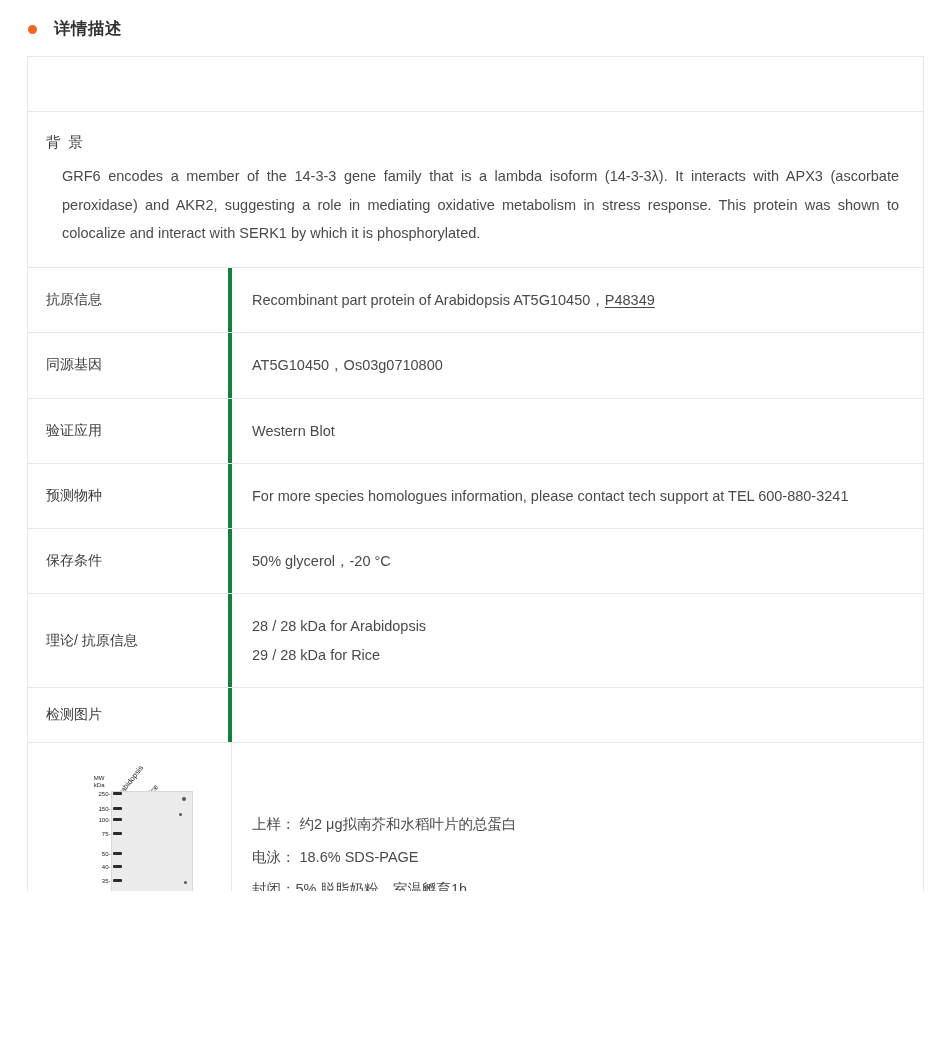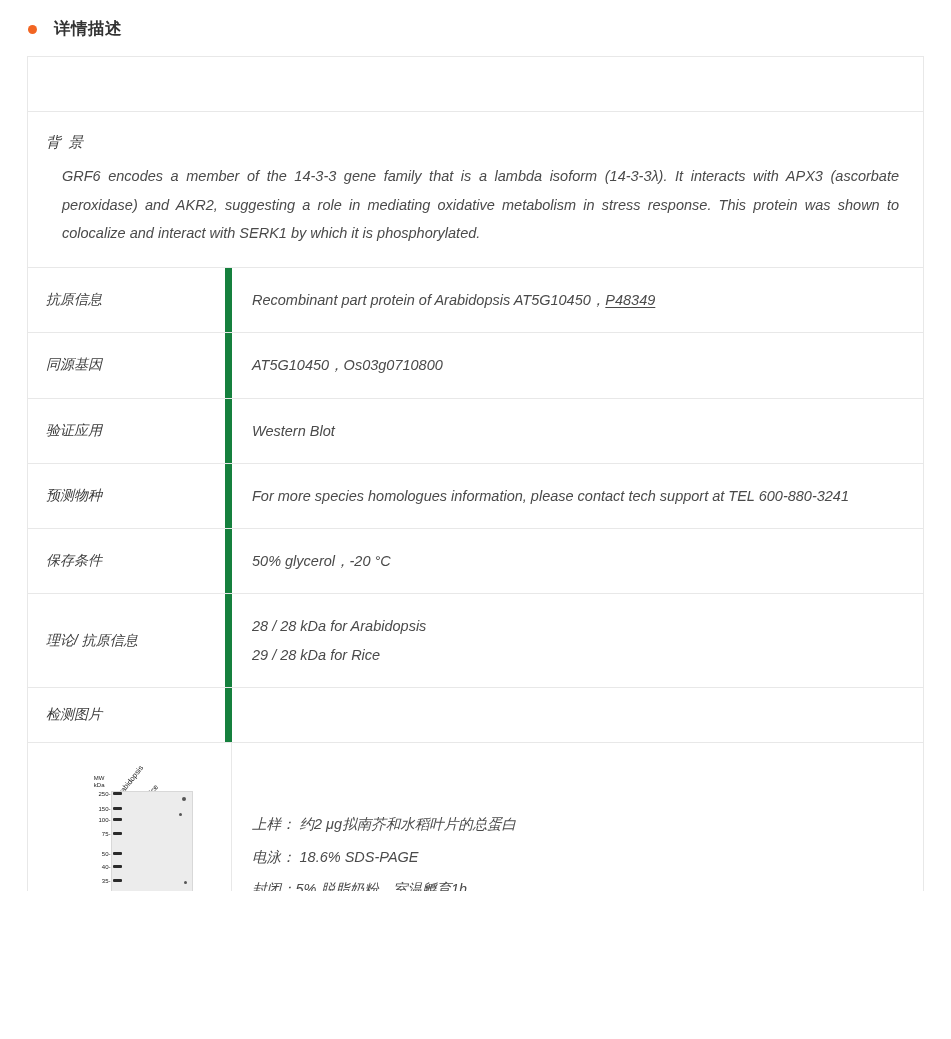--- a/index.html
+++ b/index.html
@@ -38,33 +38,32 @@
   .table-wrap {
     margin: 0 27px 0 27px;
     border: 1px solid #e8e8e8;
     border-bottom: none;
     box-sizing: border-box;
   }
   .row {
     display: flex;
     border-bottom: 1px solid #e8e8e8;
     box-sizing: border-box;
-    font-style: italic;
   }
   .row.blank {
     height: 55px;
   }
   .cell-label {
     width: 204px;
     flex: 0 0 204px;
     box-sizing: border-box;
     padding: 18px 0 18px 18px;
     font-size: 14px;
     color: #3b3b3b;
-    border-right: 7px solid #15803d;
+    border-right: 4px solid #15803d;
     display: flex;
     align-items: center;
   }
   .cell-value {
     flex: 1 1 auto;
     box-sizing: border-box;
     padding: 18px 22px 18px 20px;
     font-size: 14.5px;
     color: #4a4a4a;
     line-height: 1.95;
@@ -113,21 +112,20 @@
     justify-content: center;
     align-items: flex-start;
   }
   .protocol-cell {
     flex: 1 1 auto;
     box-sizing: border-box;
     padding: 65px 22px 18px 20px;
     font-size: 14.5px;
     color: #4a4a4a;
     line-height: 2.25;
-    font-style: italic;
   }
   
   .blot {
     position: relative;
     width: 120px;
     height: 256px;
     margin-left: 18px;
   }
   .blot-membrane {
     position: absolute;

